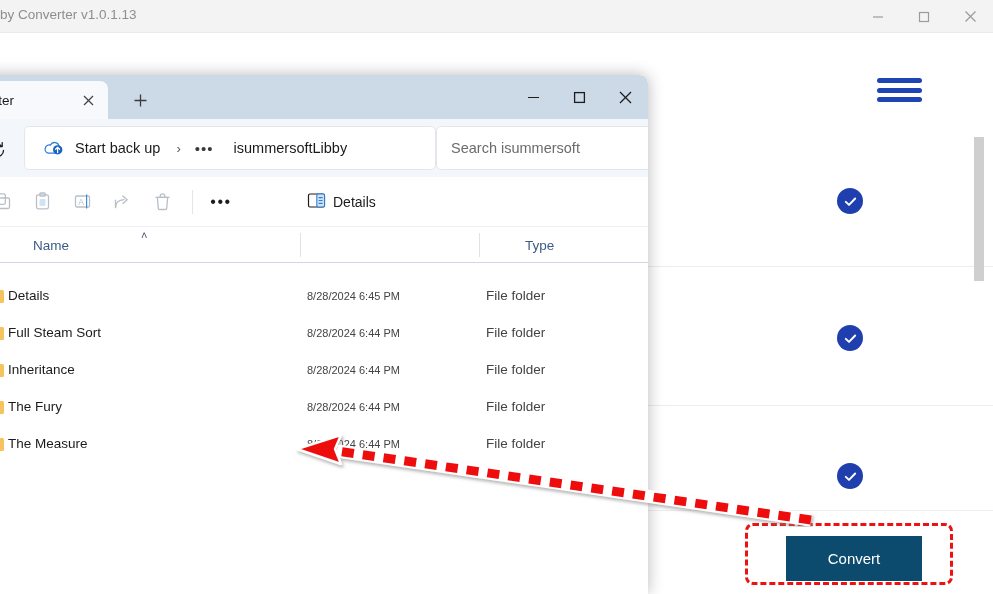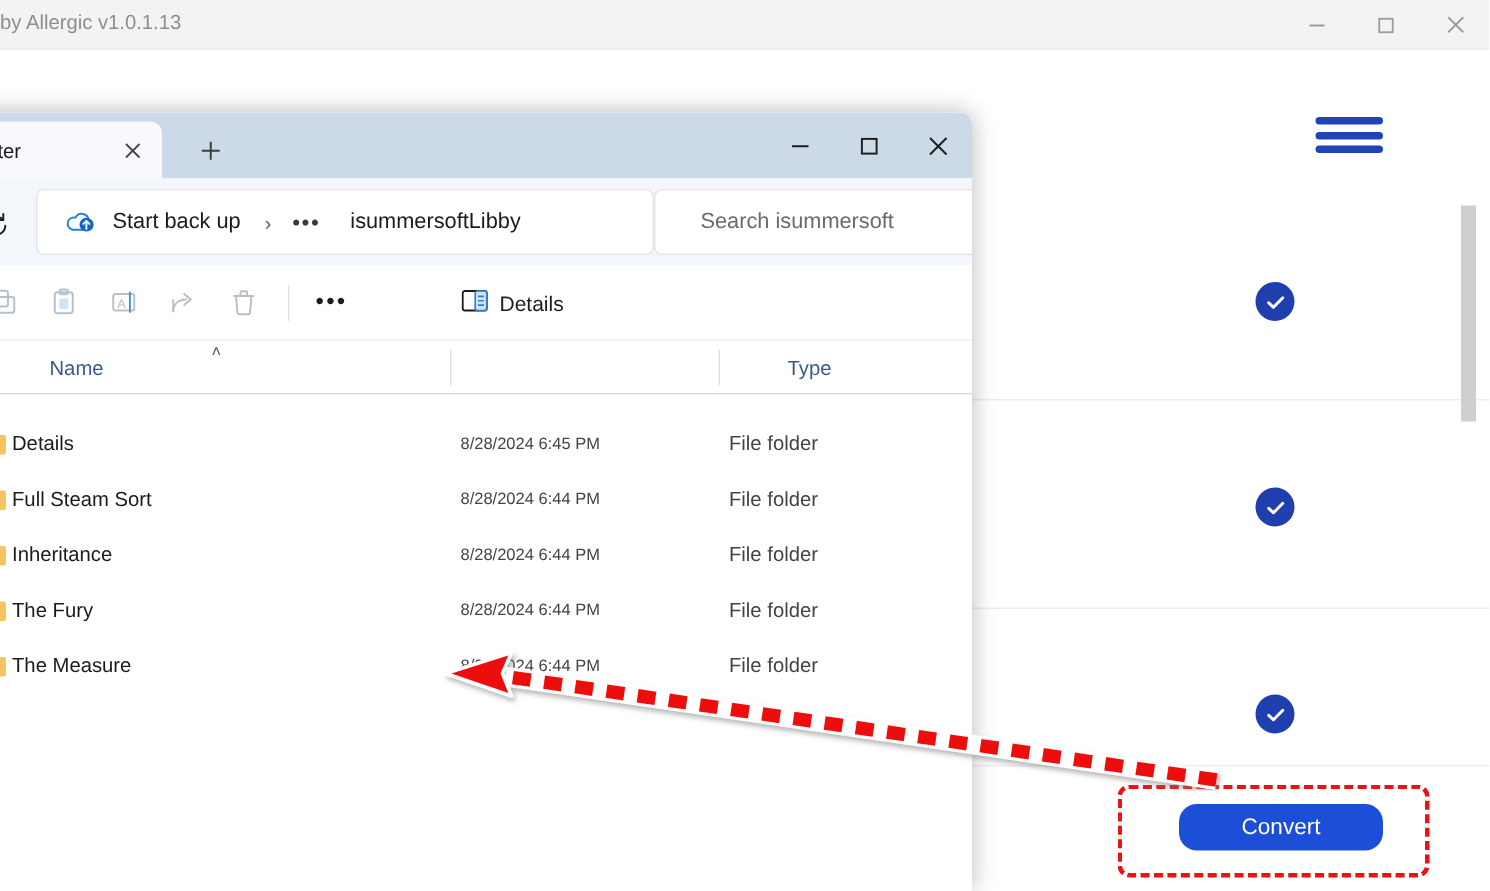--- a/index.html
+++ b/index.html
@@ -63,22 +63,22 @@
   .convert-wrap {
     position: absolute; left: 745px; top: 523px; width: 208px; height: 62px;
     border: 3px dashed #ee1111; border-radius: 8px;
     background: #ffffff;
   }
   .convert-wrap::before {
     content: ""; position: absolute; inset: -3px; border-radius: 8px;
     border: 3px dotted #ee1111; opacity: 0; pointer-events: none;
   }
   .convert-btn {
-    position: absolute; left: 38px; top: 10px; width: 136px; height: 31px;
-    background: #1d4ed8; color: #ffffff; border: none; border-radius: 12px;
+    position: absolute; left: 38px; top: 10px; width: 136px; height: 45px;
+    background: #0c4a6e; color: #ffffff; border: none; border-radius: 0;
     font-family: "Liberation Sans", sans-serif; font-size: 15px;
     display: flex; align-items: center; justify-content: center;
     cursor: pointer;
   }
 
   
   .explorer {
     position: absolute; left: -40px; top: 75px; width: 688px; height: 519px;
     background: #ffffff;
     border-top-right-radius: 8px;
@@ -127,21 +127,21 @@
   }
   .ex-cloud-icon { margin-left: 18px; width: 22px; height: 22px; position: relative; }
   .bc-text { margin-left: 10px; font-size: 14.5px; color: #1b1b1b; white-space: nowrap; }
   .bc-sep { margin-left: 16px; font-size: 13px; color: #5a5a5a; }
   .bc-ellipsis { margin-left: 14px; font-size: 15px; color: #3a3a3a; letter-spacing: 1px; }
   .bc-path { margin-left: 20px; font-size: 14.5px; color: #1b1b1b; white-space: nowrap; overflow: hidden; }
 
   .ex-search {
     position: absolute; left: 476px; top: 7px; width: 230px; height: 44px;
     background: #ffffff; border: 1px solid #e3e7ec; border-radius: 5px;
-    display: flex; align-items: center; padding-left: 16px;
+    display: flex; align-items: center;
   }
   .ex-search-text {
     margin-left: 14px; font-size: 14.5px; color: #6b6b6b; white-space: nowrap; overflow: hidden;
   }
 
   .ex-toolbar {
     position: absolute; left: 0; top: 102px; width: 688px; height: 50px;
     background: #ffffff; display: flex; align-items: center;
     border-bottom: 1px solid #eef0f3;
   }
@@ -194,21 +194,21 @@
   }
 </style>
 </head>
 <body>
 
 <div id="root">
 
   <div class="bg-window">
 
     <div class="bg-titlebar">
-      <div class="bg-title">by Allergic v1.0.1.13</div>
+      <div class="bg-title">by Converter v1.0.1.13</div>
       <div class="bg-winctrls">
         <div class="bg-winbtn">
           <svg width="12" height="12" viewBox="0 0 12 12">
               <line x1="1" y1="6" x2="11" y2="6" stroke="currentColor" stroke-width="1.2"></line>
             </svg>
         </div>
         <div class="bg-winbtn">
           <svg width="12" height="12" viewBox="0 0 12 12">
               <rect x="1.5" y="1.5" width="9" height="9" fill="none" stroke="currentColor" stroke-width="1.2"></rect>
             </svg>

